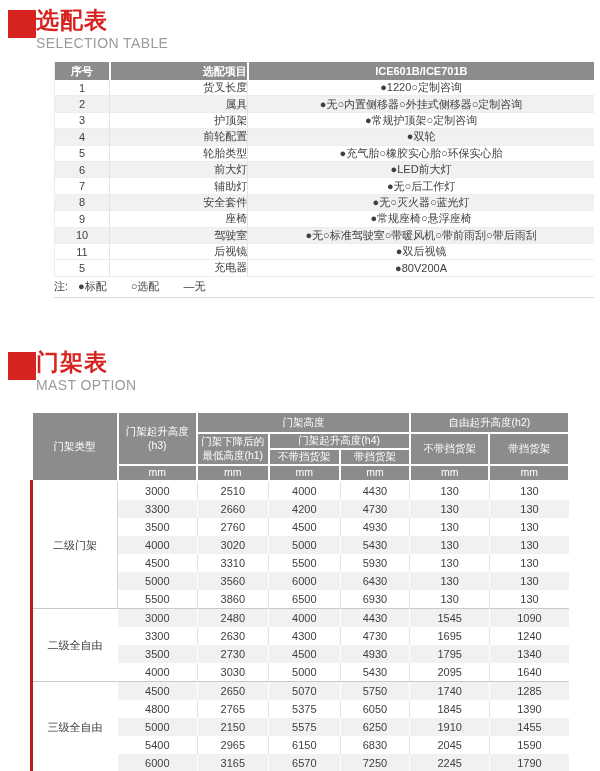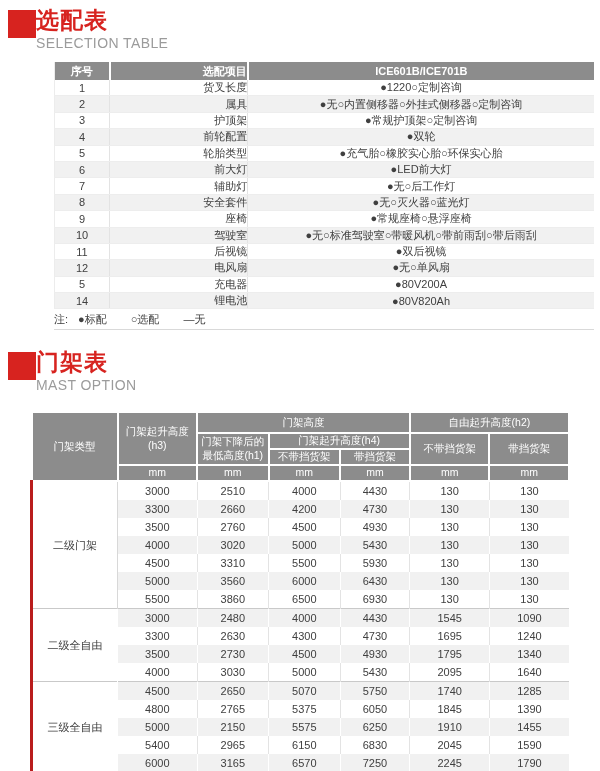--- a/index.html
+++ b/index.html
@@ -142,34 +142,24 @@
         <tr class="stripe">
           <td class="c0">10</td>
           <td class="c1">驾驶室</td>
           <td class="c2">●无○标准驾驶室○带暖风机○带前雨刮○带后雨刮</td>
         </tr>
         <tr>
           <td class="c0">11</td>
           <td class="c1">后视镜</td>
           <td class="c2">●双后视镜</td>
         </tr>
-        <tr class="stripe">
-          <td class="c0">12</td>
-          <td class="c1">电风扇</td>
-          <td class="c2">●无○单风扇</td>
-        </tr>
         <tr>
           <td class="c0">5</td>
           <td class="c1">充电器</td>
           <td class="c2">●80V200A</td>
-        </tr>
-        <tr class="stripe">
-          <td class="c0">14</td>
-          <td class="c1">锂电池</td>
-          <td class="c2">●80V820Ah</td>
         </tr>
       </tbody>
   </table>
   <div class="note">
     <span class="pfx">注:</span>
     <span>●标配</span>
     <span>○选配</span>
     <span>—无</span>
   </div>
 </div>

